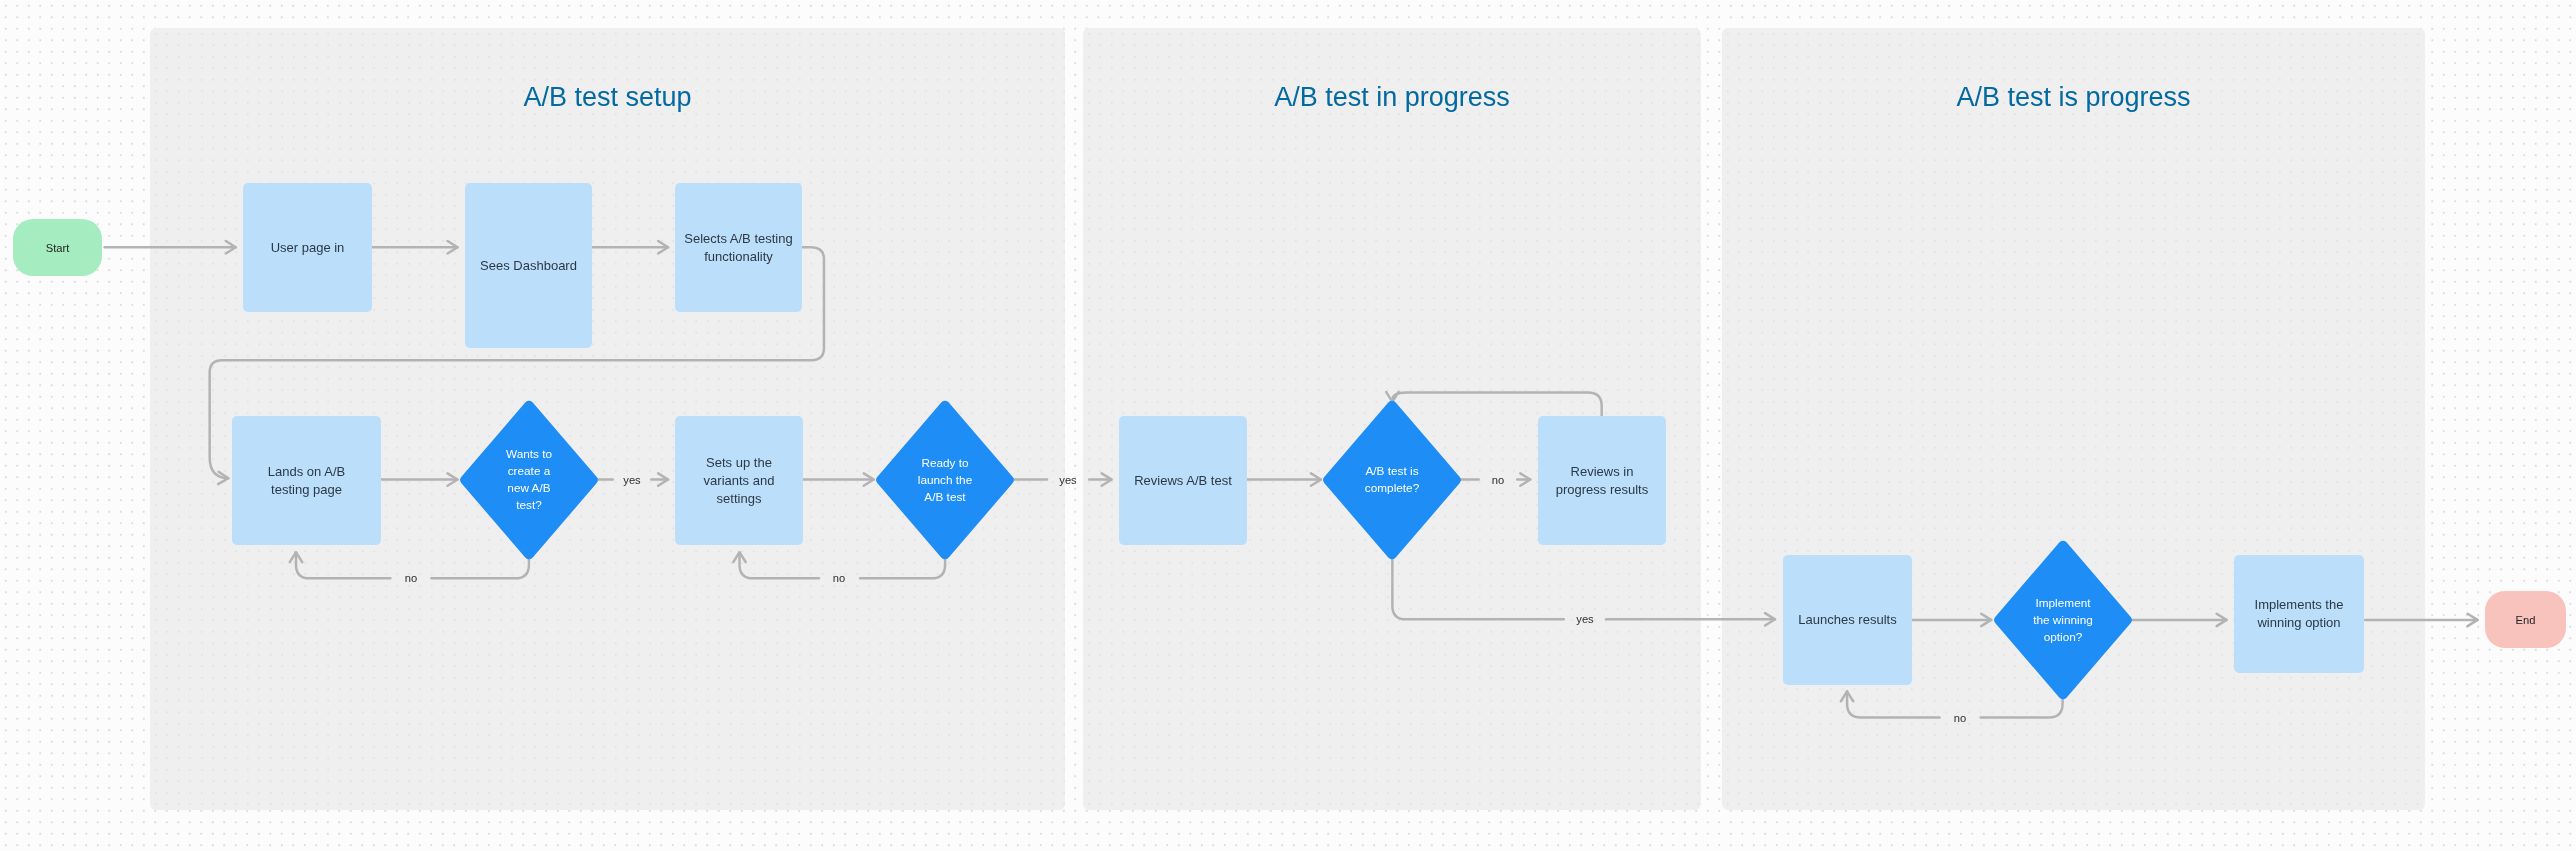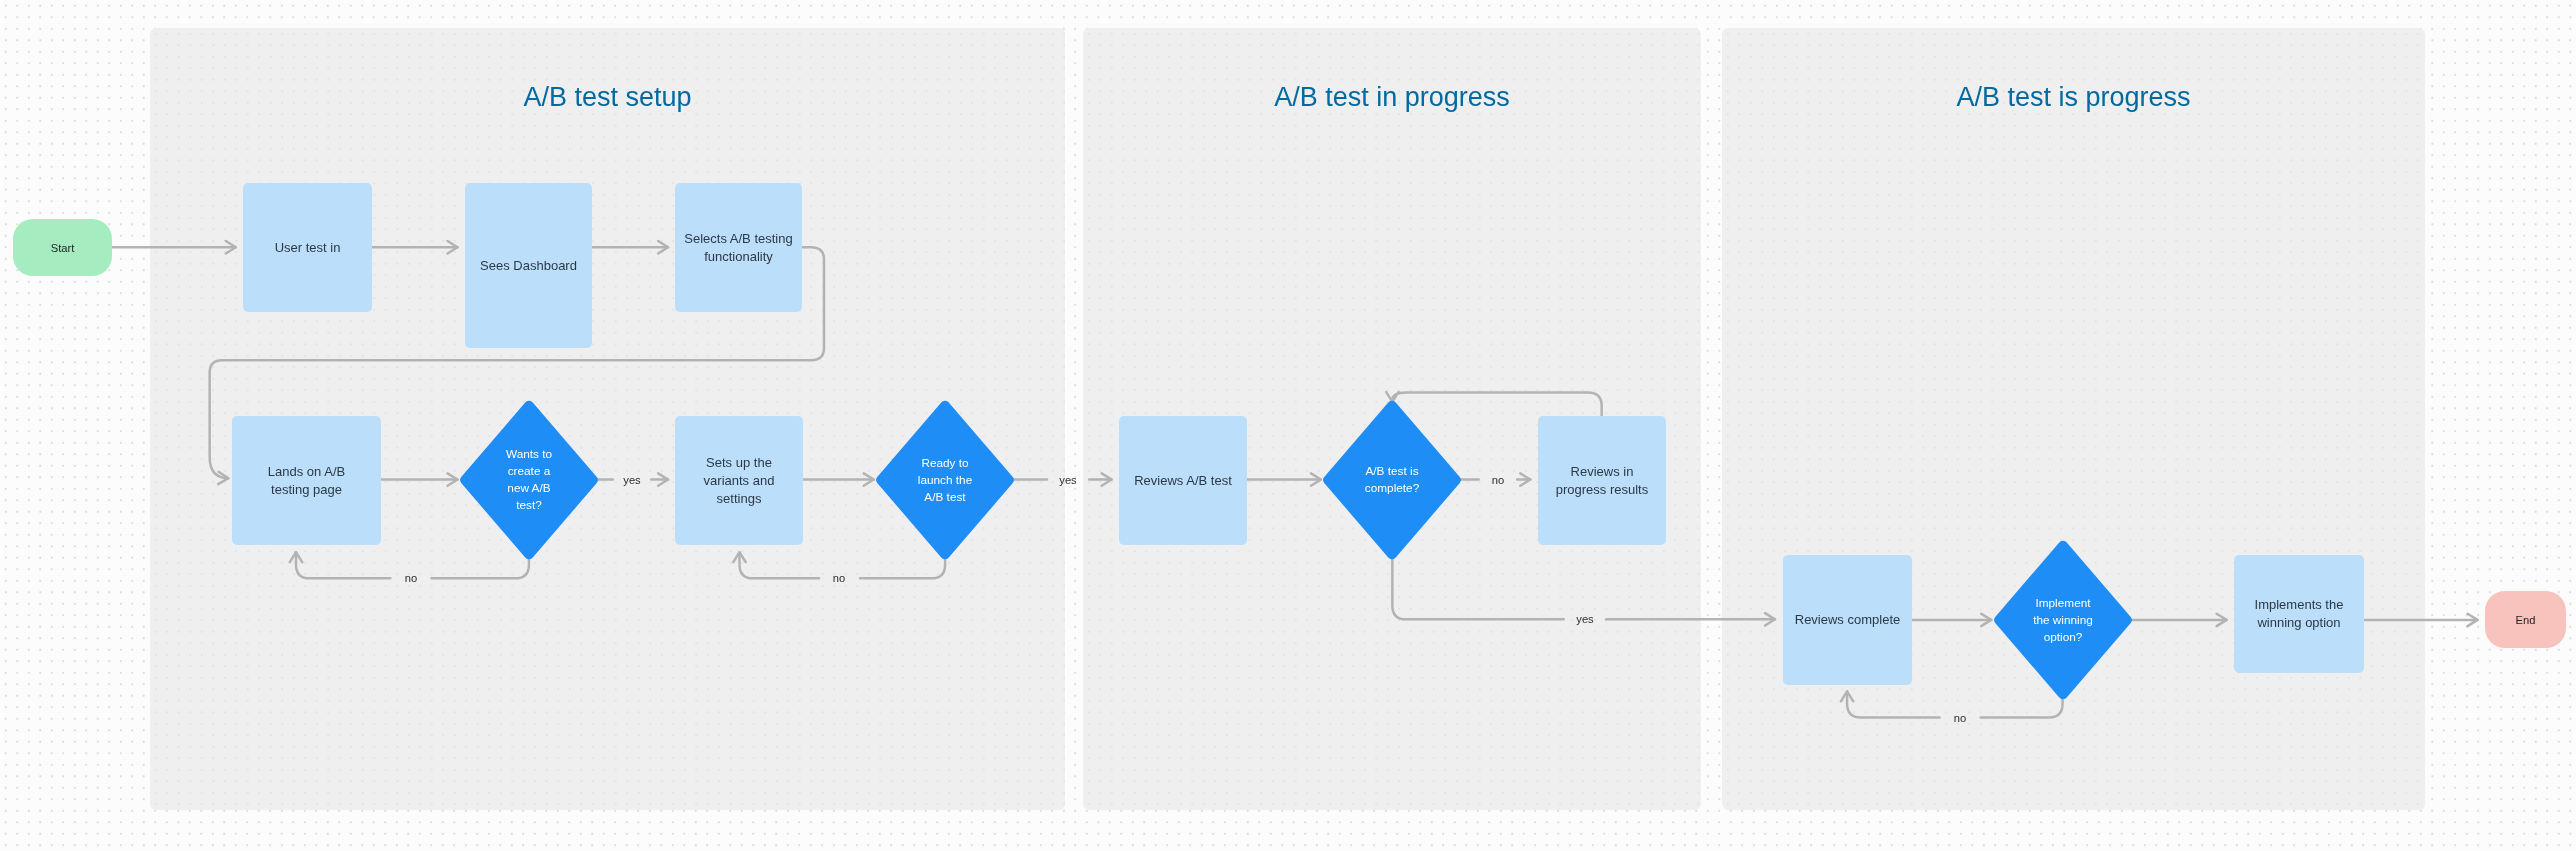--- a/index.html
+++ b/index.html
@@ -82,25 +82,25 @@
       <path class="wire" d="M3122 1155 L2995 1155 Q2973 1155 2973 1133 L2973 1113" marker-end="url(#arrowhead)"></path>
       <path class="wire" d="M3807 998 L3988 998" marker-end="url(#arrowhead)"></path>
     </svg>
     <span class="edge-label" style="left: 632px; top: 480px;">yes</span>
     <span class="edge-label" style="left: 411px; top: 578px;">no</span>
     <span class="edge-label" style="left: 1068px; top: 480px;">yes</span>
     <span class="edge-label" style="left: 839px; top: 578px;">no</span>
     <span class="edge-label" style="left: 1498px; top: 480px;">no</span>
     <span class="edge-label" style="left: 1585px; top: 619px;">yes</span>
     <span class="edge-label" style="left: 1960px; top: 718px;">no</span>
-    <div class="node pill" style="background: rgb(165, 236, 192); left: 13px; top: 219px; width: 99px; height: 57px;">
+    <div class="node pill" style="background: rgb(165, 236, 192); left: 13px; top: 219px; width: 89px; height: 57px;">
       <span>Start</span>
     </div>
     <div class="node box" style="left: 243px; top: 183px; width: 129px; height: 129px;">
-      <span>User test in</span>
+      <span>User page in</span>
     </div>
     <div class="node box" style="left: 465px; top: 183px; width: 127px; height: 165px;">
       <span>Sees Dashboard</span>
     </div>
     <div class="node box" style="left: 675px; top: 183px; width: 127px; height: 129px;">
       <span>Selects A/B testing<br>functionality</span>
     </div>
     <div class="node box" style="left: 232px; top: 416px; width: 149px; height: 129px;">
       <span>Lands on A/B<br>testing page</span>
     </div>
@@ -125,21 +125,21 @@
     <div class="diamond-wrap" style="left: 1322px; top: 399px; width: 140px; height: 162px;">
       <svg width="140" height="162" viewBox="0 0 226 260">
         <path d="M113 10 L216 130 L113 250 L10 130 Z" fill="#1e8df5" stroke="#1e8df5" stroke-width="16" stroke-linejoin="round"></path>
       </svg>
       <div class="diamond-label">A/B test is<br>complete?</div>
     </div>
     <div class="node box" style="left: 1538px; top: 416px; width: 128px; height: 129px;">
       <span>Reviews in<br>progress results</span>
     </div>
     <div class="node box" style="left: 1783px; top: 555px; width: 129px; height: 130px;">
-      <span>Reviews complete</span>
+      <span>Launches results</span>
     </div>
     <div class="diamond-wrap" style="left: 1993px; top: 539px; width: 140px; height: 162px;">
       <svg width="140" height="162" viewBox="0 0 226 260">
         <path d="M113 10 L216 130 L113 250 L10 130 Z" fill="#1e8df5" stroke="#1e8df5" stroke-width="16" stroke-linejoin="round"></path>
       </svg>
       <div class="diamond-label">Implement<br>the winning<br>option?</div>
     </div>
     <div class="node box" style="left: 2234px; top: 555px; width: 130px; height: 118px;">
       <span>Implements the<br>winning option</span>
     </div>

